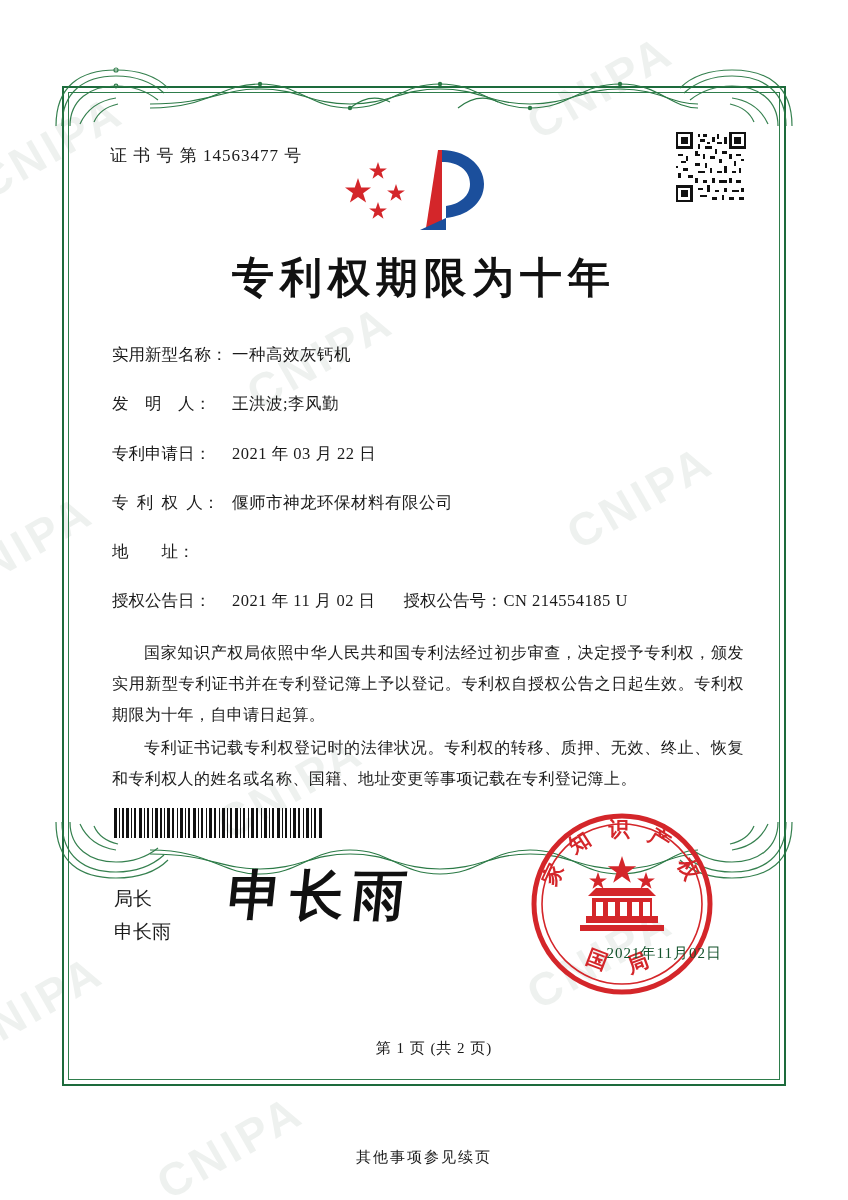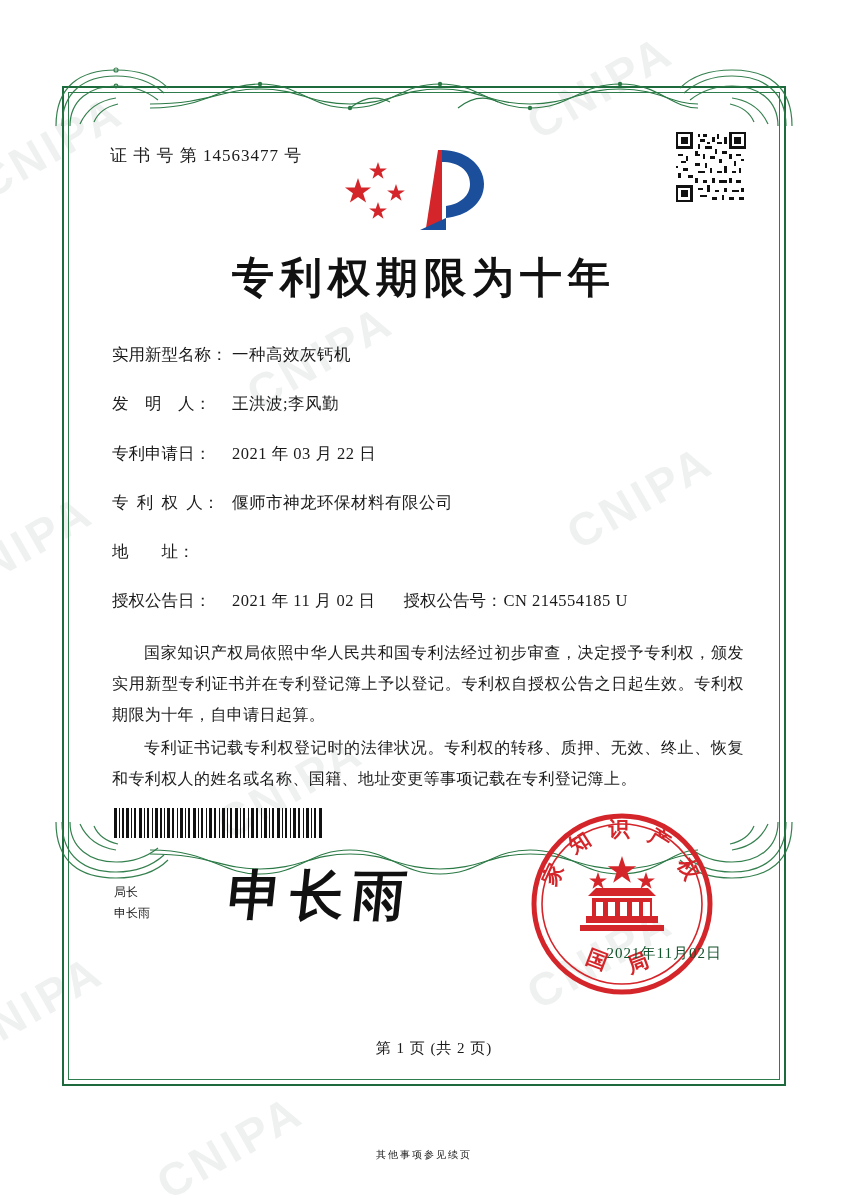--- a/index.html
+++ b/index.html
@@ -135,21 +135,21 @@
 
   
   .barcode{
     position:absolute;left:46px;top:716px;
     width:210px;height:30px;
   }
 
   
   .sign-label{
     position:absolute;left:46px;top:790px;
-    font-size:12px;line-height:1.75;
+    font-size:19px;line-height:1.75;
   }
   .sign-script{
     position:absolute;left:160px;top:768px;
     font-size:54px;
     font-family:"Liberation Serif","DejaVu Serif",serif;
     font-weight:700;
     letter-spacing:8px;
     color:#111;
     transform:skewX(-6deg);
   }
@@ -165,21 +165,21 @@
   }
 
   .page-no{
     position:absolute;left:0;right:0;bottom:22px;
     text-align:center;font-size:15px;letter-spacing:1px;padding-left:20px;
   }
 
   .footer-note{
     position:absolute;left:0;right:0;top:1148px;
     text-align:center;
-    font-size:10px;
+    font-size:15px;
     letter-spacing:2px;
     z-index:3;
   }
 </style>
 </head>
 <body>
 
 <div class="watermarks">
   <div class="wm" style="left:-30px;top:120px;">CNIPA</div>
   <div class="wm" style="left:520px;top:60px;">CNIPA</div>

